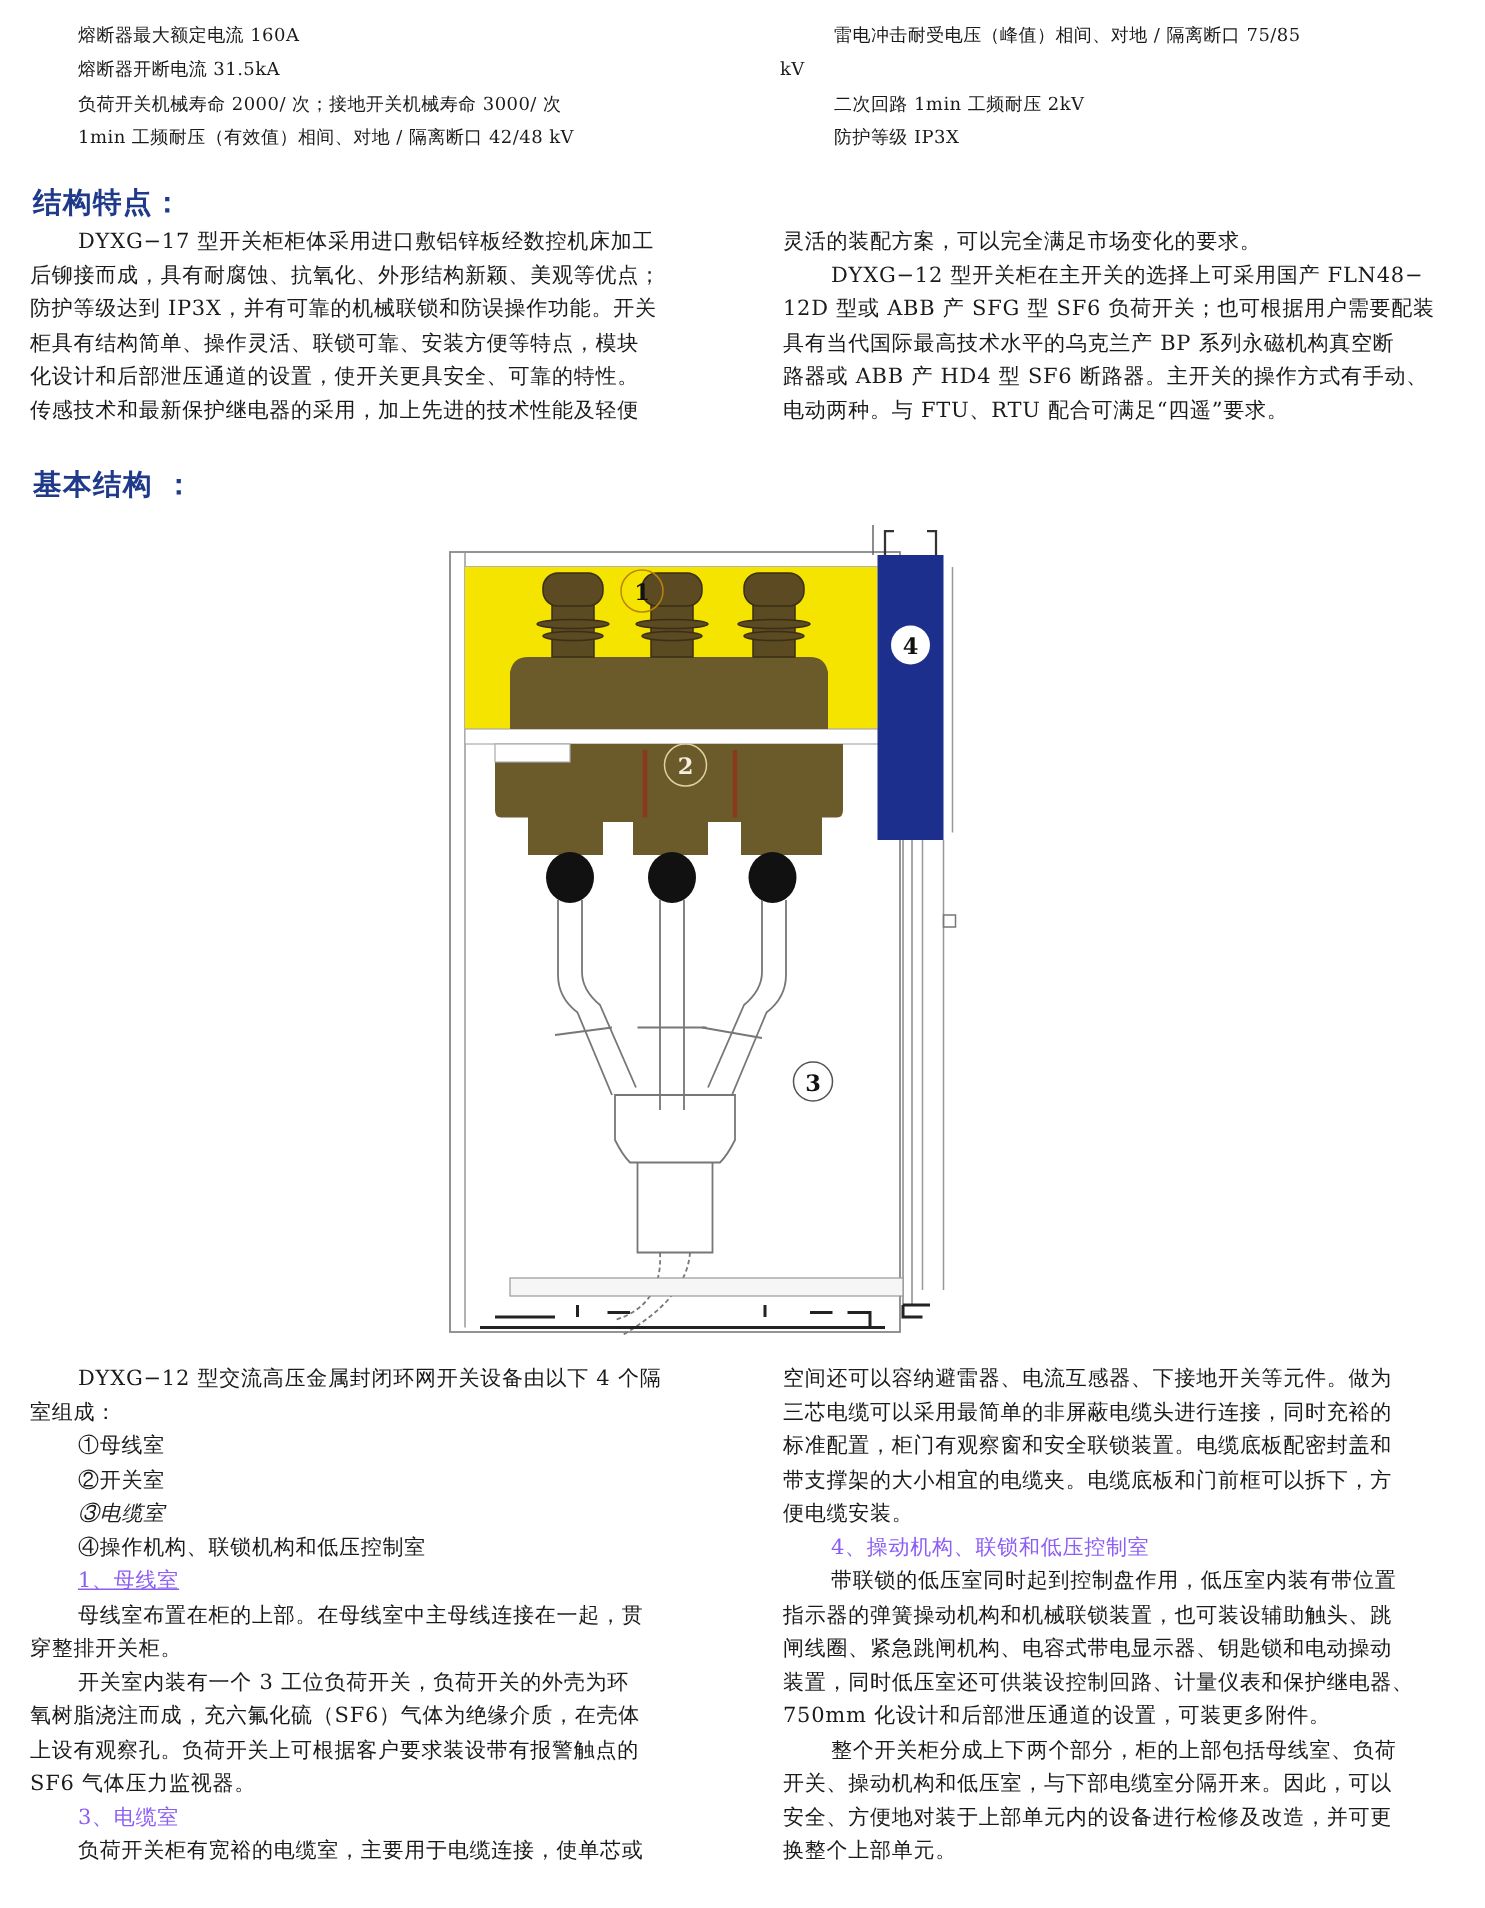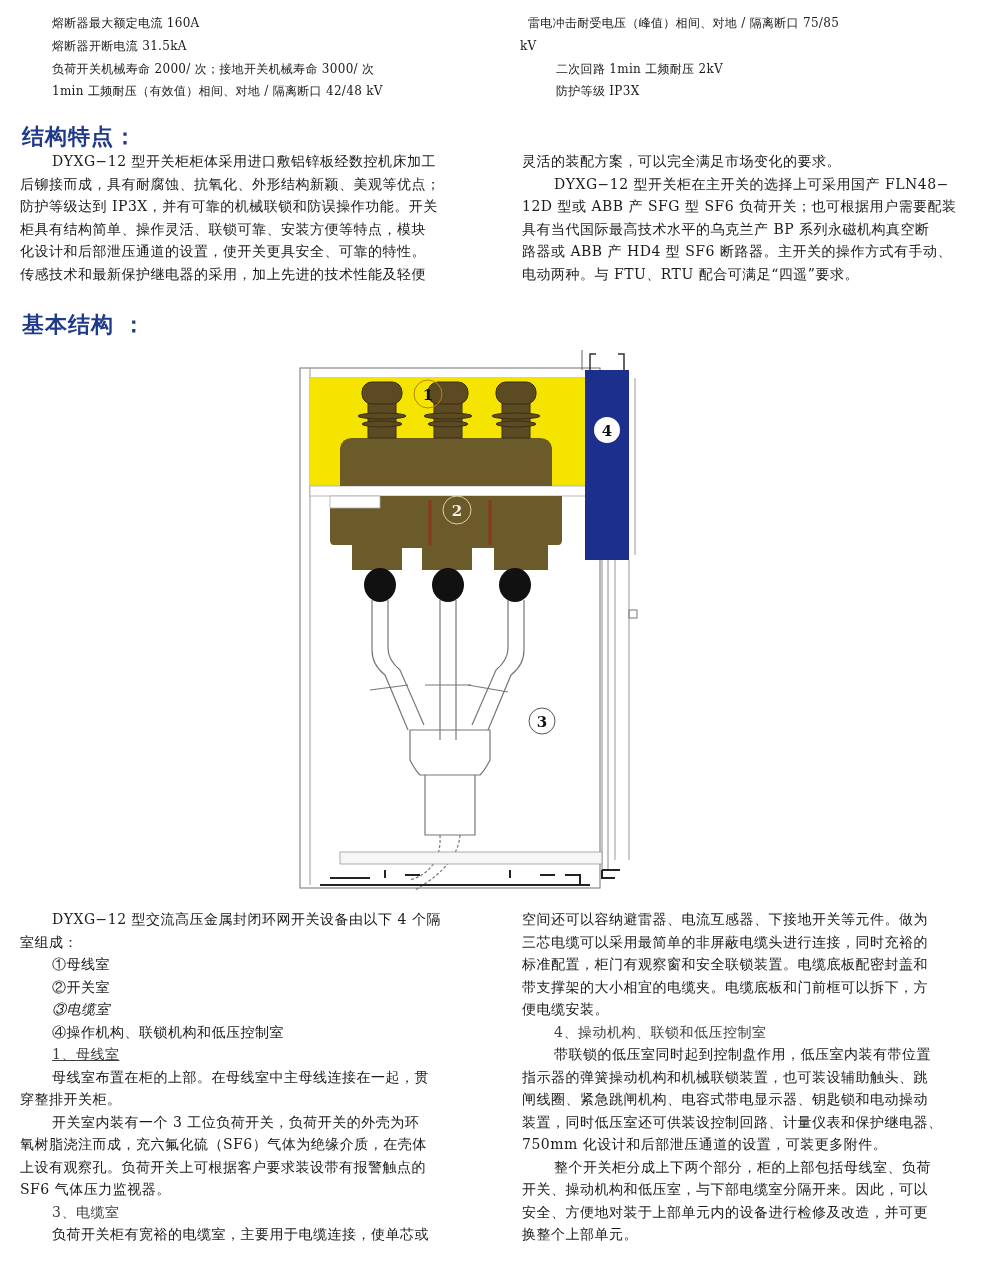--- a/index.html
+++ b/index.html
@@ -1,42 +1,42 @@
 <!DOCTYPE html>
 <html><head>
 <meta charset="utf-8">
 <style>
   html, body { margin:0; padding:0; background:#ffffff; }
   body { width:990px; height:1272px; position:relative; overflow:hidden;
          font-family:"DejaVu Serif", "Liberation Serif", serif; color:#1a1a1a; }
   .line { position:absolute; font-size:12px; line-height:18px; white-space:nowrap; letter-spacing:0.3px; }
   .heading { position:absolute; font-family:"DejaVu Sans", "Liberation Sans", sans-serif;
-             font-weight:bold; font-size:22px; color:#1f3a8a; letter-spacing:1px; }
-  .sub { color:#404040; }
+             font-weight:bold; font-size:19px; color:#1f3a8a; letter-spacing:1px; }
+  .sub { color:#8b5cf6; }
   .para { position:absolute; font-size:14px; line-height:22.5px; }
   .para div { white-space:nowrap; letter-spacing:0.5px; }
   .figure { position:absolute; left:290px; top:330px; width:360px; height:560px; }
 </style>
 </head>
 <body>
 
 <div class="line" style="left:52px;top:14px;">熔断器最大额定电流 160A</div>
 <div class="line" style="left:52px;top:37px;">熔断器开断电流 31.5kA</div>
 <div class="line" style="left:52px;top:60px;">负荷开关机械寿命 2000/ 次；接地开关机械寿命 3000/ 次</div>
 <div class="line" style="left:52px;top:82px;">1min 工频耐压（有效值）相间、对地 / 隔离断口 42/48 kV</div>
 
-<div class="line" style="left:528px;top:14px;">雷电冲击耐受电压（峰值）相间、对地 / 隔离断口 75/85</div>
+<div class="line" style="left:556px;top:14px;">雷电冲击耐受电压（峰值）相间、对地 / 隔离断口 75/85</div>
 <div class="line" style="left:520px;top:37px;">kV</div>
 <div class="line" style="left:556px;top:60px;">二次回路 1min 工频耐压  2kV</div>
 <div class="line" style="left:556px;top:82px;">防护等级  IP3X</div>
 
 <div class="heading" style="left:22px;top:122px;">结构特点：</div>
 
 <div class="para" style="left:20px;top:150px;">
-  <div style="padding-left:32px;">DYXG−12 型开关柜柜体采用进口敷铝锌板经数控机床加工</div>
+  <div style="padding-left:32px;">DYXG−17 型开关柜柜体采用进口敷铝锌板经数控机床加工</div>
   <div>后铆接而成，具有耐腐蚀、抗氧化、外形结构新颖、美观等优点；</div>
   <div>防护等级达到 IP3X，并有可靠的机械联锁和防误操作功能。开关</div>
   <div>柜具有结构简单、操作灵活、联锁可靠、安装方便等特点，模块</div>
   <div>化设计和后部泄压通道的设置，使开关更具安全、可靠的特性。</div>
   <div>传感技术和最新保护继电器的采用，加上先进的技术性能及轻便</div>
 </div>
 
 <div class="para" style="left:522px;top:150px;">
   <div>灵活的装配方案，可以完全满足市场变化的要求。</div>
   <div style="padding-left:32px;">DYXG−12 型开关柜在主开关的选择上可采用国产 FLN48−</div>

